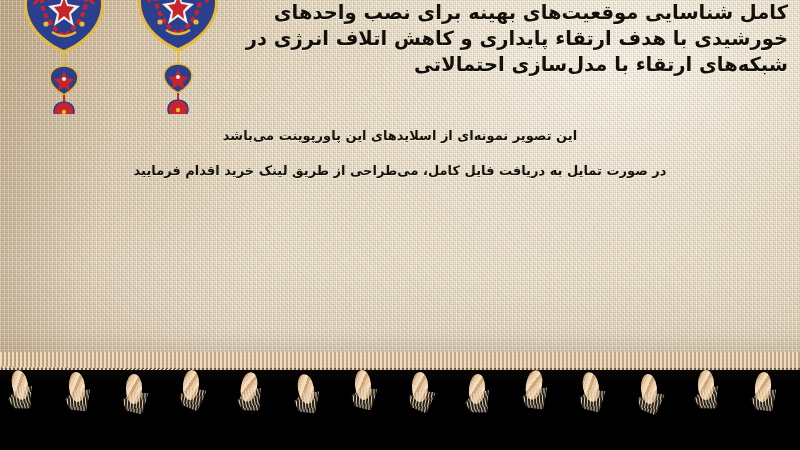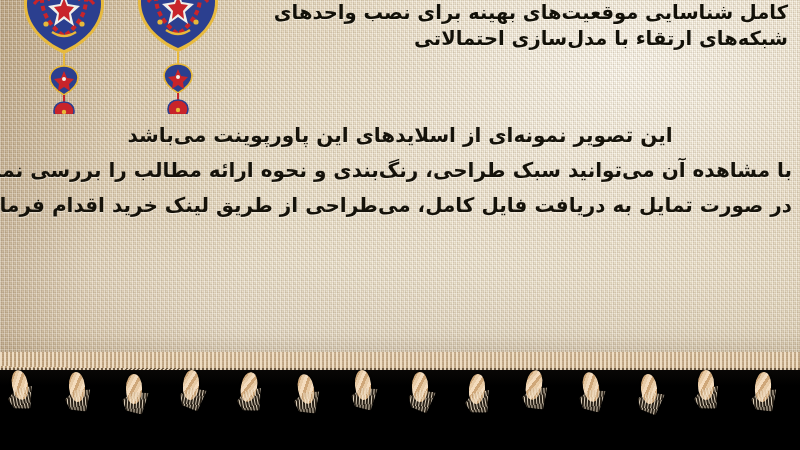--- a/index.html
+++ b/index.html
@@ -91,21 +91,21 @@
     font-size:19.5px;line-height:26px;font-weight:700;
     letter-spacing:0;
     text-shadow:0 1px 0 rgba(255,250,238,.55);
   }
   .heading .ln{display:block;white-space:nowrap;}
   .heading .ln:nth-child(1){padding-left:0;}
   .body-block{
     position:absolute;right:8px;top:118px;width:784px;
     text-align:center;
     color:#15120a;
-    font-size:20px;line-height:35px;font-weight:700;
+    font-size:13px;line-height:35px;font-weight:700;
     text-shadow:0 1px 0 rgba(255,250,238,.5);
   }
   .body-block .ln{display:block;white-space:nowrap;}
 </style>
 </head>
 <body>
 
 <div id="slide">
 
   <div class="carpet-field">
@@ -172,26 +172,26 @@
             </g>
           <path d="M0,114 L0,118" stroke="#c8242a" stroke-width="1.6"></path>
           <path d="M0,118 l4,6 l-4,6 l-4,-6 Z" fill="#c8242a"></path>
         </g>
       </svg>
     </div>
 
     <div class="text-layer">
       <div class="heading">
         <span class="ln">کامل شناسایی موقعیت‌های بهینه برای نصب واحدهای</span>
+        <span class="ln">خورشیدی با هدف ارتقاء پایداری و کاهش اتلاف انرژی در</span>
         <span class="ln">شبکه‌های ارتقاء با مدل‌سازی احتمالاتی</span>
       </div>
 
       <div class="body-block">
         <span class="ln">این تصویر نمونه‌ای از اسلایدهای این پاورپوینت می‌باشد</span>
-        <span class="ln">با مشاهده آن می‌توانید سبک طراحی، رنگ‌بندی و نحوه ارائه مطالب را بررسی نمایید</span>
         <span class="ln">در صورت تمایل به دریافت فایل کامل، می‌طراحی از طریق لینک خرید اقدام فرمایید</span>
       </div>
     </div>
   </div>
 
   <div class="black-ground"></div>
 
   <div class="fringe-band">
     <div class="fringe-top"></div>
   <div class="tassel" style="left: 4px; top: 12px;">

